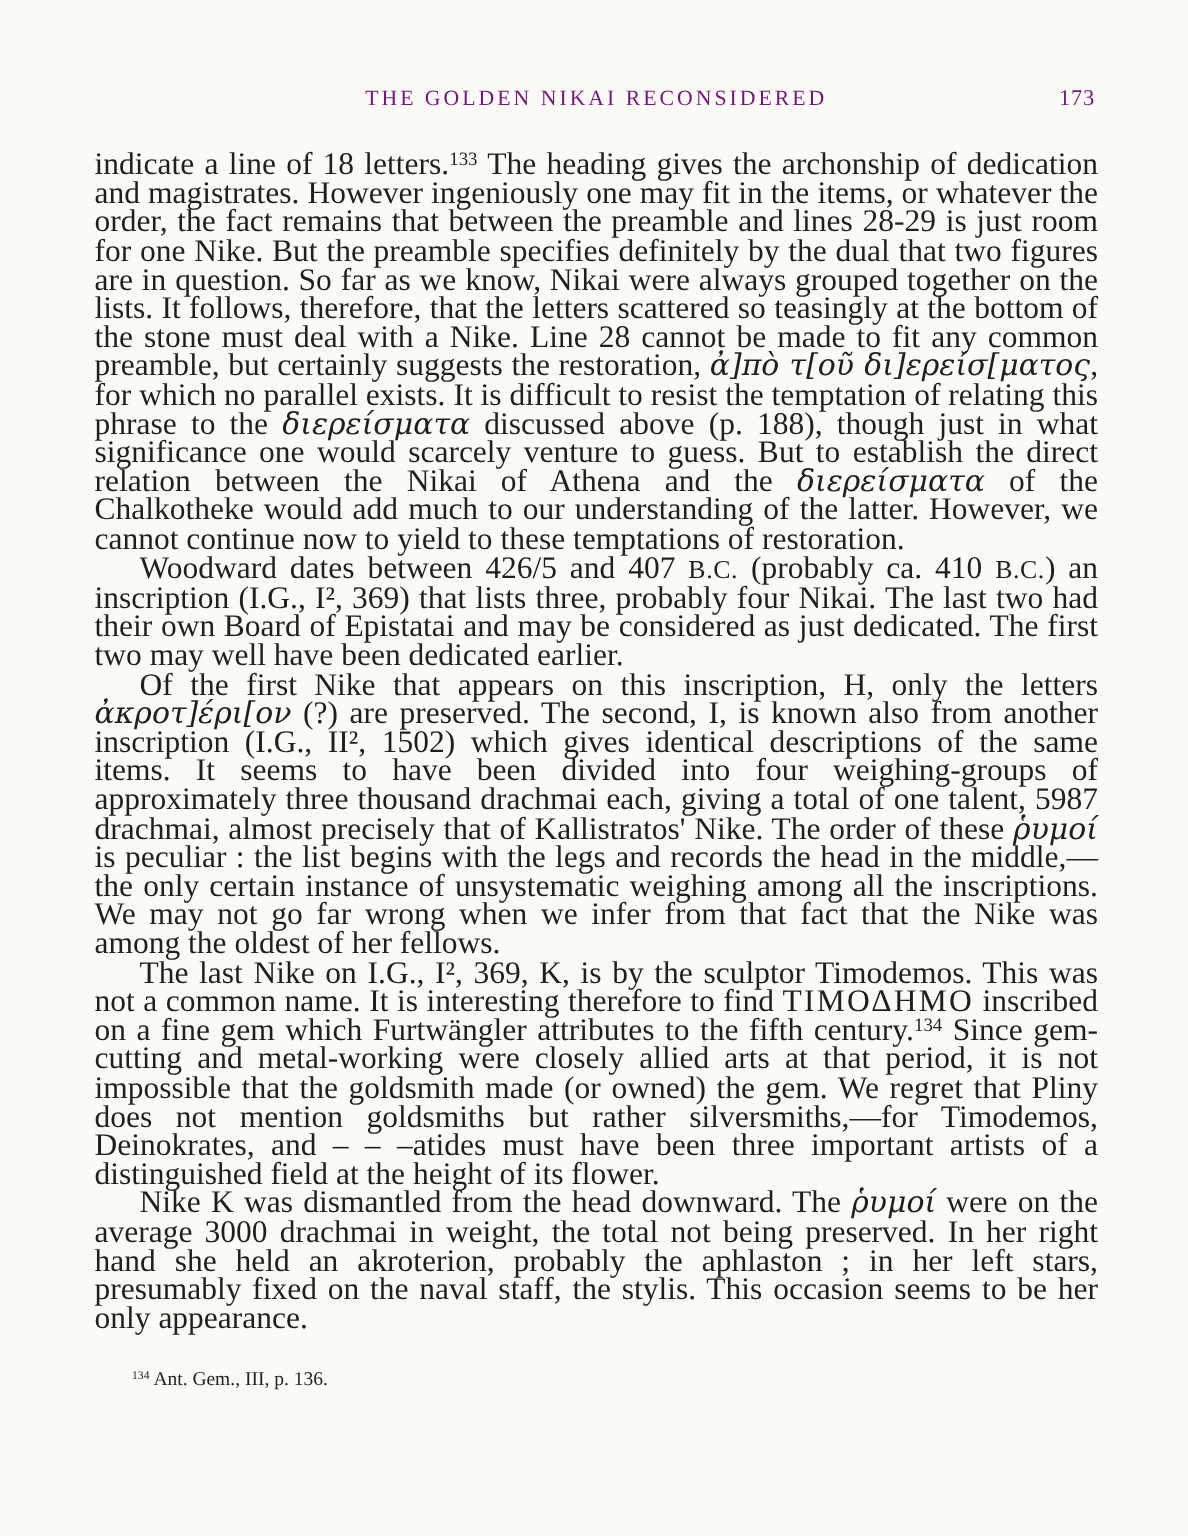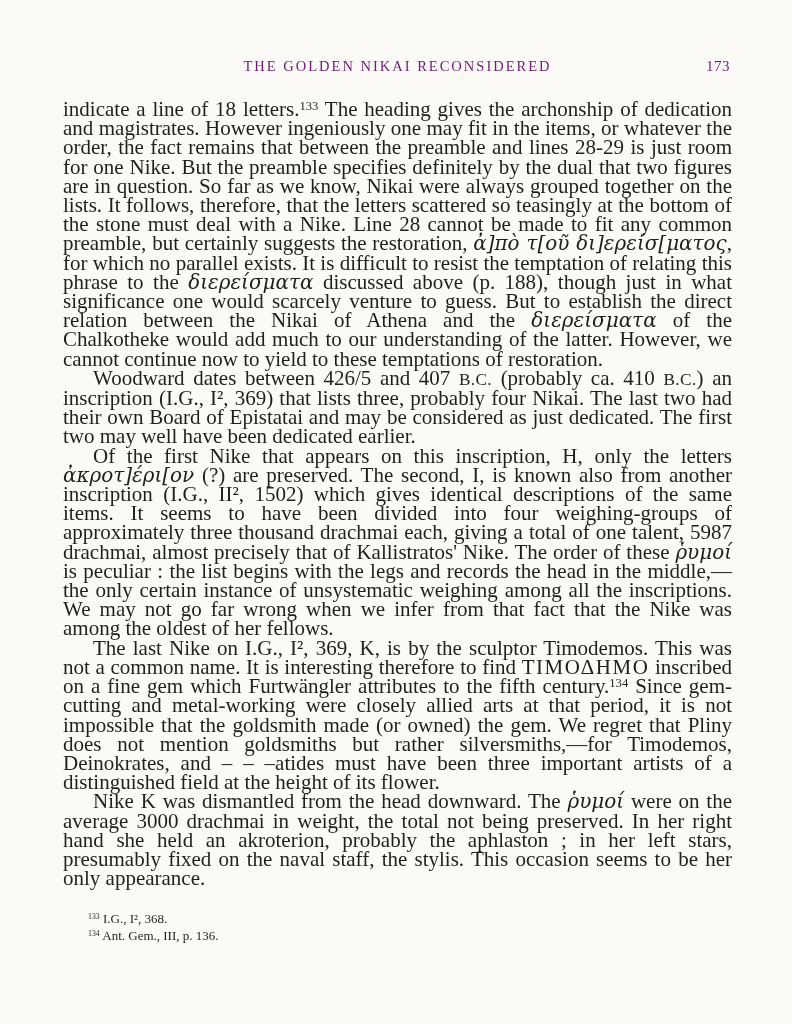--- a/index.html
+++ b/index.html
@@ -71,16 +71,15 @@
     <span class="page-number">173</span>
   </div>
   <div class="body-text">
       <p class="para"><span>indicate a line of 18 letters.</span><sup class="sup">133</sup><span> The heading gives the archonship of dedication and magistrates.  However ingeniously one may fit in the items, or whatever the order, the fact remains that between the preamble and lines 28-29 is just room for one Nike. But the preamble specifies definitely by the dual that two figures are in question.  So far as we know, Nikai were always grouped together on the lists.  It follows, therefore, that the letters scattered so teasingly at the bottom of the stone must deal with a Nike.  Line 28 cannot be made to fit any common preamble, but certainly suggests the restoration, </span><span class="greek">ἀ]πὸ τ[οῦ δι]ερείσ[ματος</span><span>, for which no parallel exists.  It is difficult to resist the temptation of relating this phrase to the </span><span class="greek">διερείσματα</span><span> discussed above (p. 188), though just in what significance one would scarcely venture to guess.  But to establish the direct relation between the Nikai of Athena and the </span><span class="greek">διερείσματα</span><span> of the Chalkotheke would add much to our understanding of the latter.  However, we cannot continue now to yield to these temptations of restoration.</span></p>
       <p class="para indent"><span>Woodward dates between 426/5 and 407 </span><span class="sc">B.C.</span><span> (probably </span><span class="italic">ca.</span><span> 410 </span><span class="sc">B.C.</span><span>) an inscription (</span><span class="italic">I.G.</span><span>, I², 369) that lists three, probably four Nikai.  The last two had their own Board of Epistatai and may be considered as just dedicated.  The first two may well have been dedicated earlier.</span></p>
       <p class="para indent"><span>Of the first Nike that appears on this inscription, </span><span class="italic">H</span><span>, only the letters </span><span class="greek">ἀκροτ]έρι[ον</span><span> (?) are preserved.  The second, </span><span class="italic">I</span><span>, is known also from another inscription (</span><span class="italic">I.G.</span><span>, II², 1502) which gives identical descriptions of the same items.  It seems to have been divided into four weighing-groups of approximately three thousand drachmai each, giving a total of one talent, 5987 drachmai, almost precisely that of Kallistratos' Nike. The order of these </span><span class="greek">ῥυμοί</span><span> is peculiar :  the list begins with the legs and records the head in the middle,—the only certain instance of unsystematic weighing among all the inscriptions.  We may not go far wrong when we infer from that fact that the Nike was among the oldest of her fellows.</span></p>
       <p class="para indent"><span>The last Nike on </span><span class="italic">I.G.</span><span>, I², 369, </span><span class="italic">K</span><span>, is by the sculptor Timodemos.  This was not a common name.  It is interesting therefore to find  </span><span class="caps">ΤΙΜΟΔΗΜΟ</span><span>  inscribed on a fine gem which Furtwängler attributes to the fifth century.</span><sup class="sup">134</sup><span>  Since gem-cutting and metal-working were closely allied arts at that period, it is not impossible that the goldsmith made (or owned) the gem.  We regret that Pliny does not mention goldsmiths but rather silversmiths,—for Timodemos, Deinokrates, and – – –atides must have been three important artists of a distinguished field at the height of its flower.</span></p>
       <p class="para indent"><span>Nike </span><span class="italic">K</span><span> was dismantled from the head downward.  The </span><span class="greek">ῥυμοί</span><span> were on the average 3000 drachmai in weight, the total not being preserved.  In her right hand she held an akroterion, probably the aphlaston ; in her left stars, presumably fixed on the naval staff, the stylis.  This occasion seems to be her only appearance.</span></p>
     </div>
   <div class="footnotes">
-      <p class="footnote"><sup class="sup">133</sup><span> </span><span class="italic">I.G.</span><span>, I², 368.</span></p>
       <p class="footnote"><sup class="sup">134</sup><span> </span><span class="italic">Ant. Gem.</span><span>, III, p. 136.</span></p>
     </div>
 </div>
 
 </body></html>

